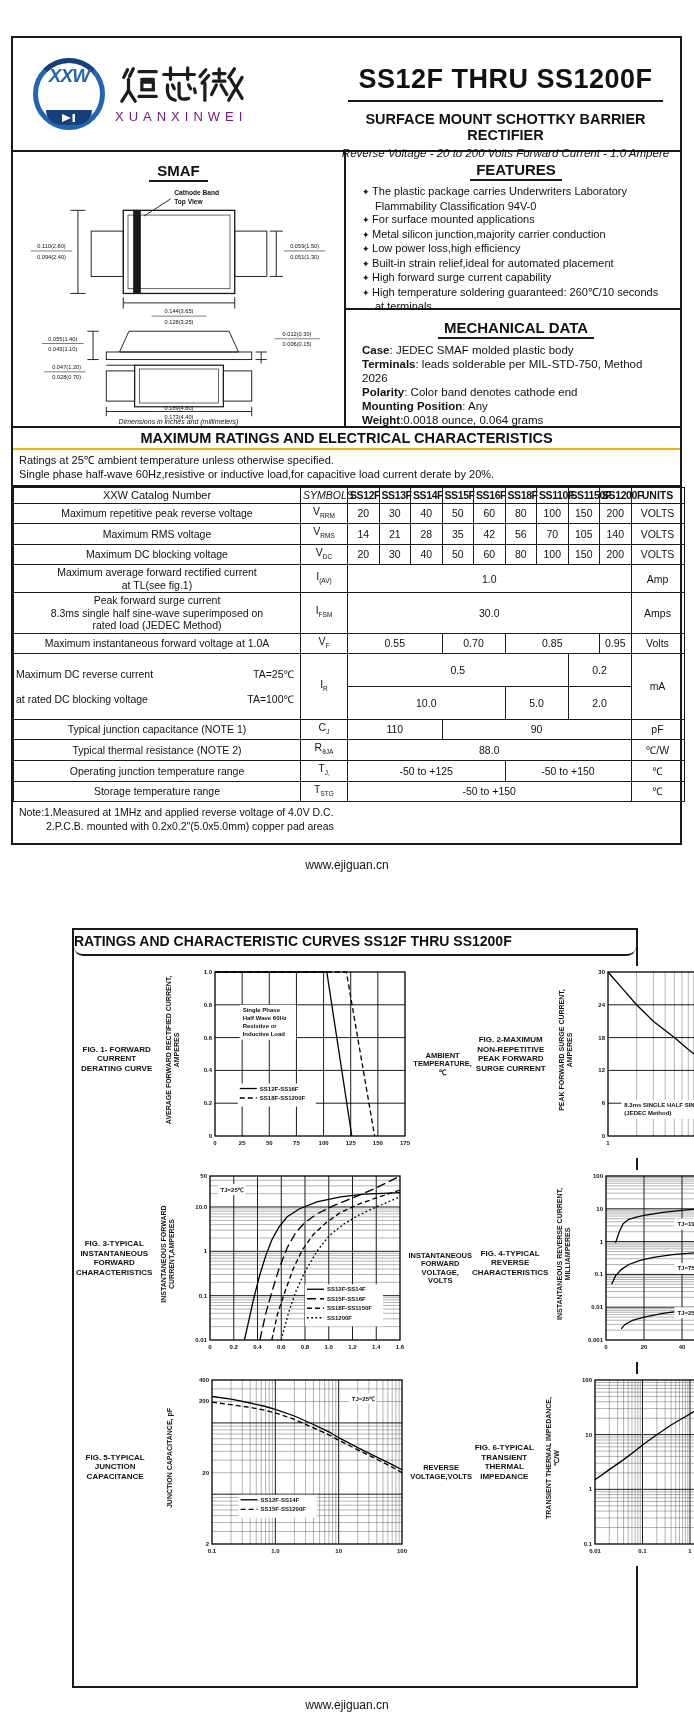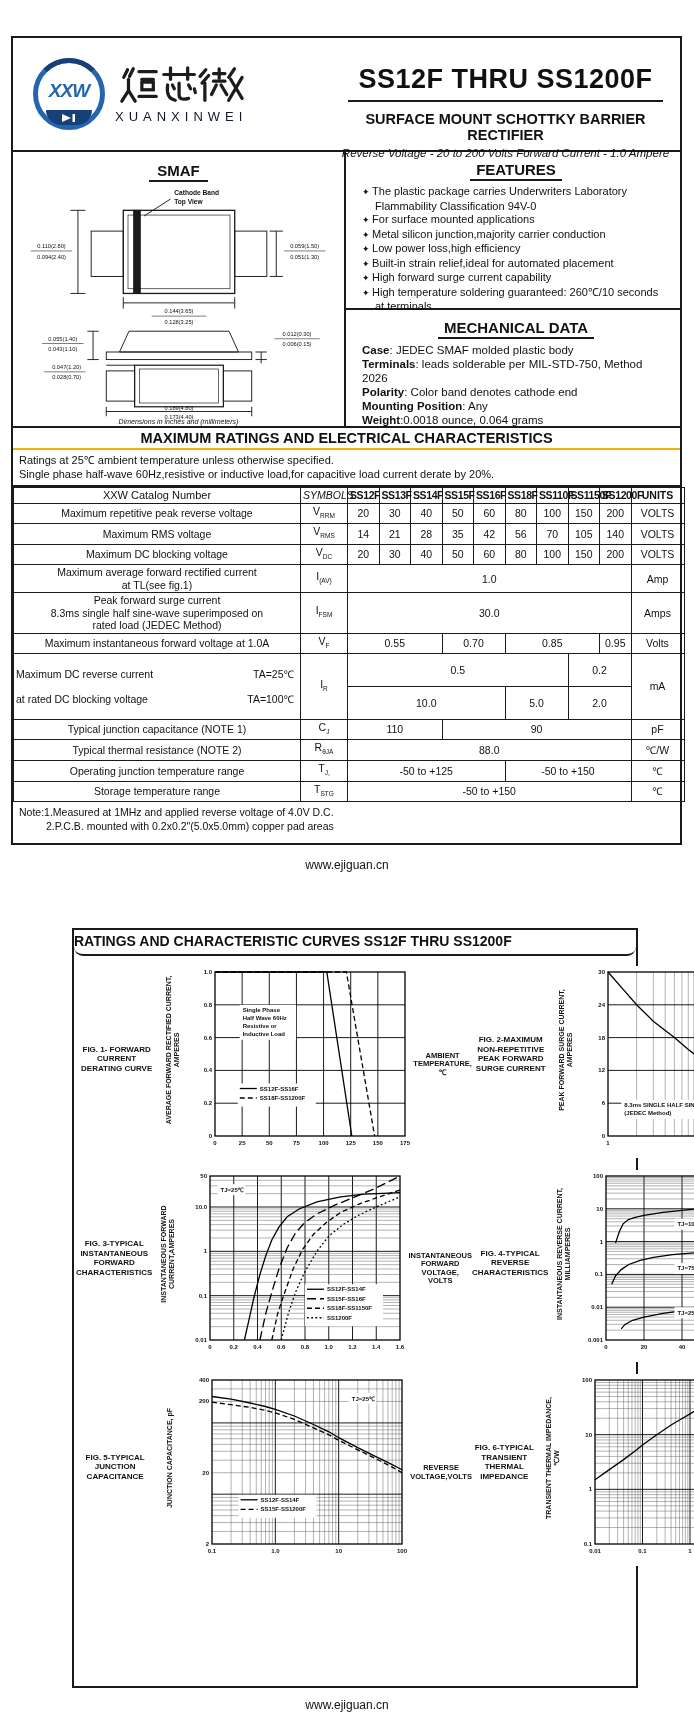--- a/index.html
+++ b/index.html
@@ -9,27 +9,27 @@
   #page1 { left: 11px; top: 36px; width: 671px; height: 809px; }
   #page2 { left: 72px; top: 928px; width: 566px; height: 760px; }
 
   
   .p1-header { display: flex; height: 114px; border-bottom: 2px solid #1a1a1a; }
   .logo-wrap { width: 318px; display: flex; align-items: center; gap: 10px; padding-left: 20px; }
   .logo-circle { width: 72px; height: 72px; border-radius: 50%; border: 5px solid #2565ae;
                  position: relative; background: #fff; flex: none; }
   .arc-top { position: absolute; inset: -5px; border-radius: 50%;
              border: 5px solid transparent; border-top-color: #173f7a; }
-  .monogram { position: absolute; top: 17px; left: 0; right: 0; text-align: center;
+  .monogram { position: absolute; top: 2px; left: 0; right: 0; text-align: center;
               color: #2565ae; font-weight: bold; font-style: italic; font-size: 19px; letter-spacing: -1px; }
   .diode-band { position: absolute; bottom: 0px; left: 50%; transform: translateX(-50%);
                 width: 46px; height: 15px; background: #173f7a; border-radius: 0 0 22px 22px;
                 display: flex; align-items: center; justify-content: center; }
   .logo-text { display: flex; flex-direction: column; }
-  .latin { font-size: 13px; letter-spacing: 5px; color: #0f172a; margin-top: 3px; }
+  .latin { font-size: 13px; letter-spacing: 5px; color: #701a75; margin-top: 3px; }
   .title-wrap { flex: 1; text-align: center; padding-top: 26px; }
   .main-title { font-size: 27px; font-weight: bold; letter-spacing: 0.5px; }
   .title-rule { height: 2px; background: #1a1a1a; width: 315px; margin: 5px auto 9px; }
   .subtitle { font-size: 14.5px; font-weight: bold; }
   .tagline { font-size: 11.5px; font-style: italic; margin-top: 4px; }
 
   
   .p1-cols { display: flex; height: 274px; }
   .col-smaf { width: 333px; border-right: 2px solid #1a1a1a; text-align: center; }
   .smaf-title { display: inline-block; font-weight: bold; font-size: 15px; margin-top: 10px;

